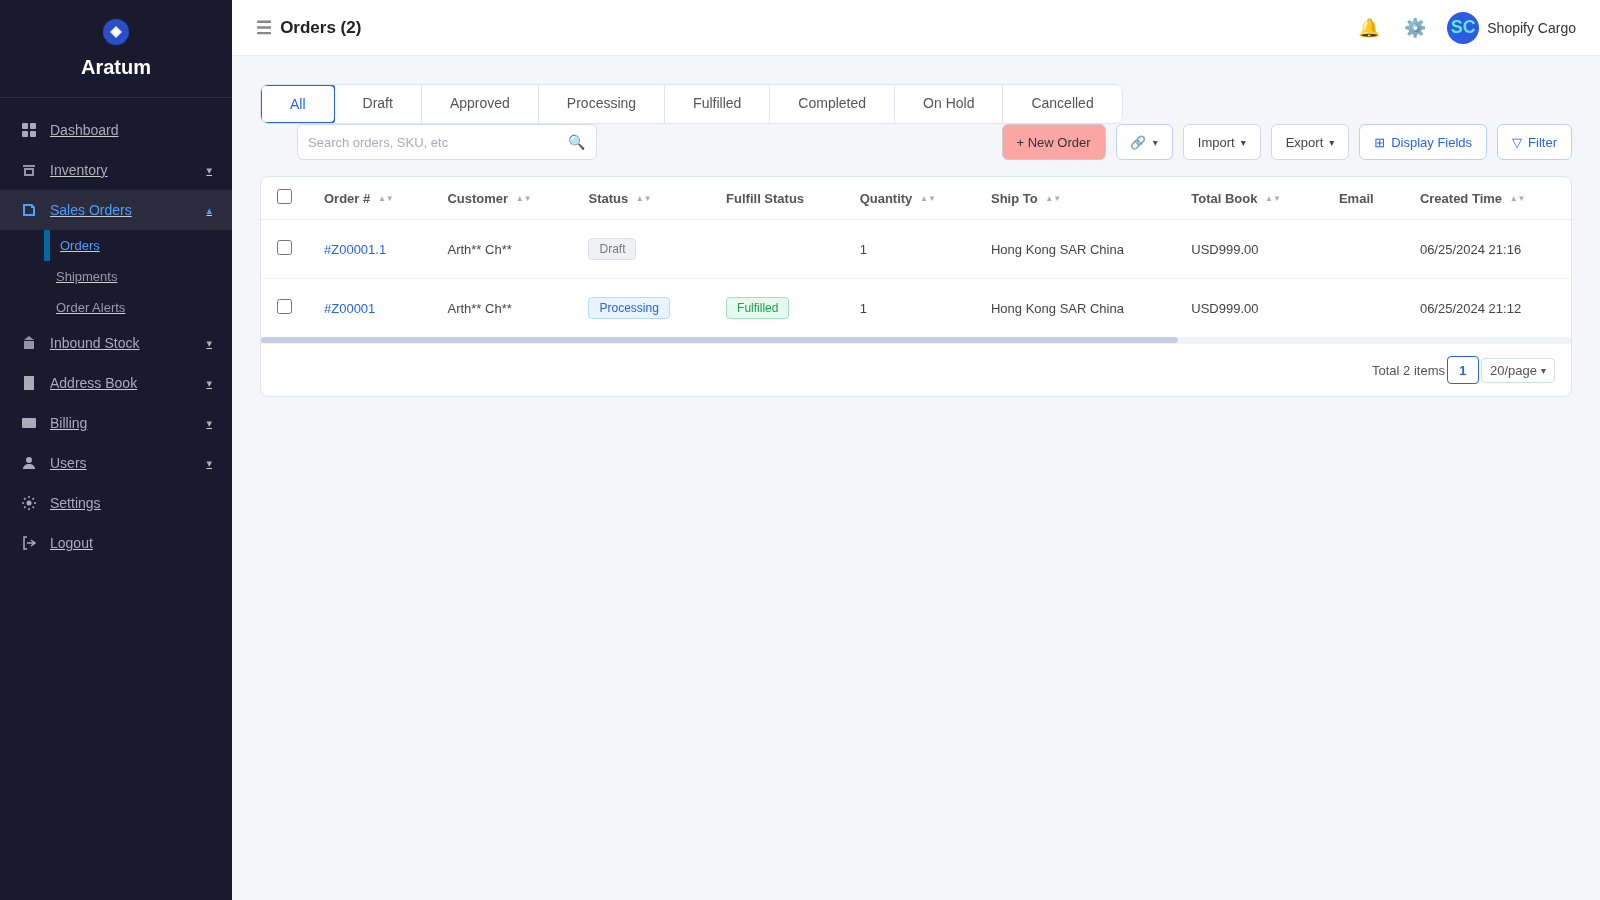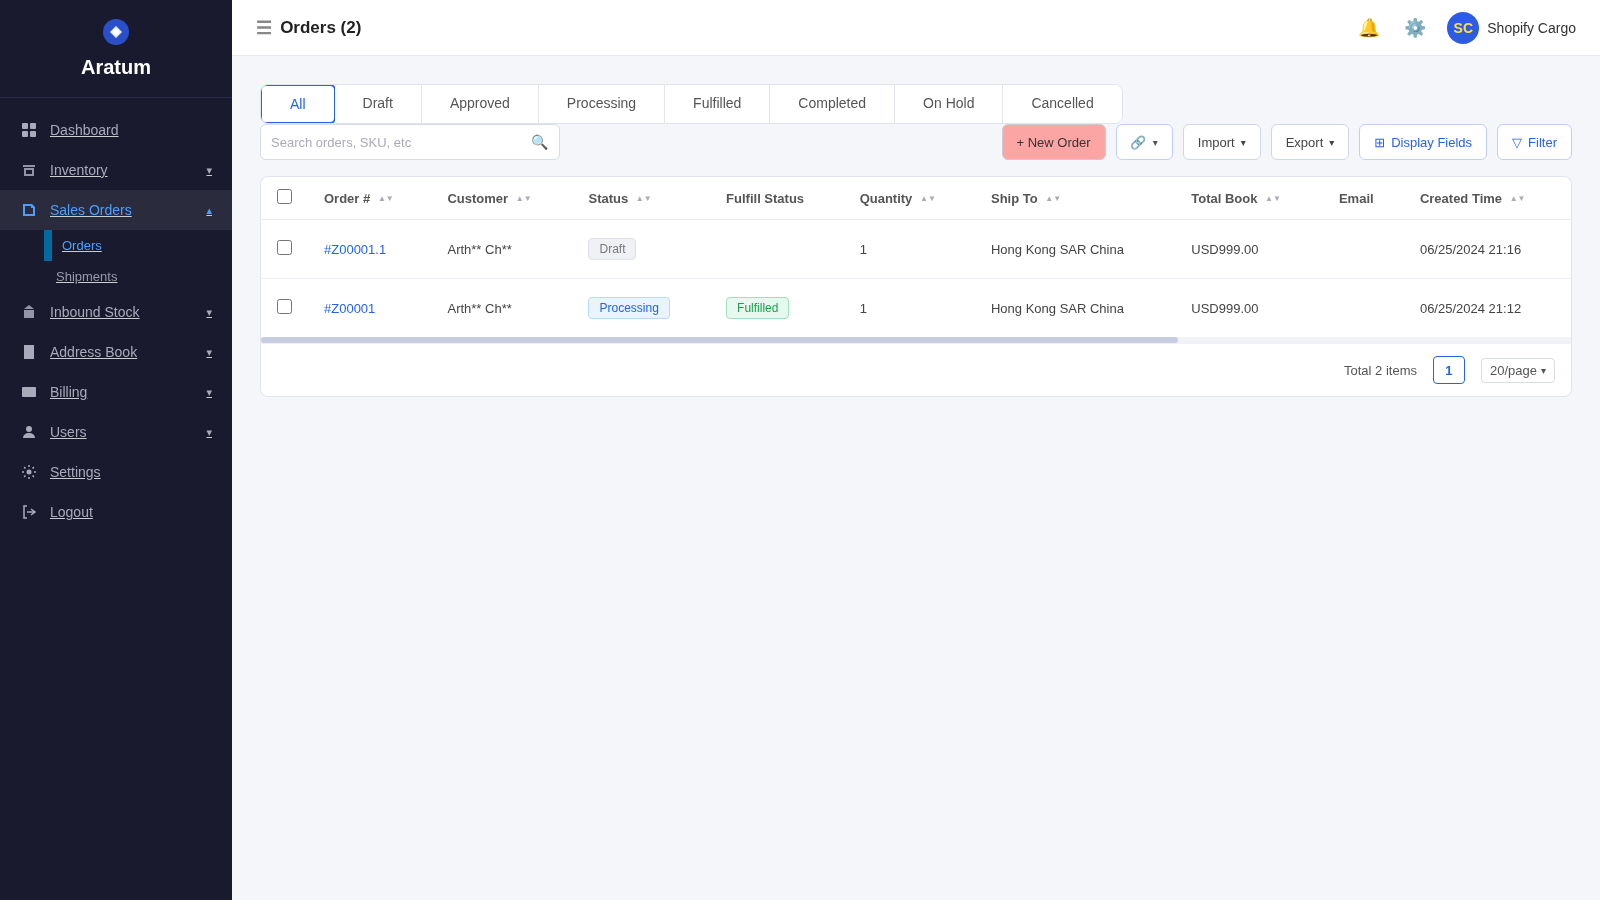--- a/index.html
+++ b/index.html
@@ -11,47 +11,47 @@
     .sidebar-logo-text { color: #fff; font-size: 20px; font-weight: 700; }
     .sidebar-logo svg { flex-shrink: 0; }
     .sidebar-nav { flex: 1; padding: 12px 0; overflow-y: auto; text-decoration: underline; }
     .nav-item { display: flex; align-items: center; gap: 12px; padding: 11px 20px; cursor: pointer; color: #aab; font-size: 14px; user-select: none; }
     .nav-item.active { color: #fff; background: rgba(255,255,255,0.08); }
     .nav-item.active > .nav-label { color: #fff; }
     .nav-item .nav-label { flex: 1; }
     .nav-item .chevron { font-size: 11px; }
     .nav-sub { padding-left: 44px; }
     .nav-sub .nav-item { padding: 8px 12px; font-size: 13px; color: #99a; }
-    .nav-sub .nav-item.active-sub { color: #4d9fff; border-left: 8px solid #0369a1; padding-left: 10px; background: none; }
+    .nav-sub .nav-item.active-sub { color: #4d9fff; border-left: 6px solid #0369a1; padding-left: 10px; background: none; }
     .nav-icon { width: 18px; height: 18px; display: flex; align-items: center; justify-content: center; flex-shrink: 0; }
 
     
     .main { flex: 1; display: flex; flex-direction: column; overflow: hidden; background: #f5f6fa; }
 
     
     .topbar { background: #fff; height: 56px; display: flex; align-items: center; padding: 0 24px; border-bottom: 1px solid #e8eaf0; gap: 12px; }
     .topbar-title { font-size: 17px; font-weight: 600; color: #222; flex: 1; display: flex; align-items: center; gap: 8px; }
     .topbar-actions { display: flex; align-items: center; gap: 16px; }
     .topbar-icon-btn { background: none; border: none; cursor: pointer; color: #666; font-size: 18px; padding: 4px; display: flex; align-items: center; }
     .topbar-profile { display: flex; align-items: center; gap: 8px; cursor: pointer; }
-    .topbar-profile-avatar { width: 32px; height: 32px; border-radius: 50%; background: #2d5be3; display: flex; align-items: center; justify-content: center; color: #fde047; font-size: 14px; font-weight: 600; }
+    .topbar-profile-avatar { width: 32px; height: 32px; border-radius: 50%; background: #2d5be3; display: flex; align-items: center; justify-content: center; color: #5eead4; font-size: 18px; font-weight: 600; }
     .topbar-profile-label { font-size: 14px; color: #333; font-weight: 500; }
 
     
     .content { flex: 1; padding: 28px 28px 20px; overflow-y: auto; }
 
     
     .tabs { display: flex; gap: 0; border: 1px solid #e0e4ee; border-radius: 8px; overflow: hidden; background: #fff; width: fit-content; }
     .tab { padding: 10px 28px; cursor: pointer; font-size: 14px; color: #555; border-right: 1px solid #e0e4ee; background: #fff; white-space: nowrap; user-select: none; }
     .tab:last-child { border-right: none; }
     .tab.active { color: #2563eb; border: 2px solid #2563eb; border-radius: 6px; margin: -1px; font-weight: 500; background: #fff; }
 
     
     .toolbar { display: flex; align-items: center; gap: 10px; margin-bottom: 16px; }
-    .search-box { display: flex; align-items: center; border: 1px solid #d8dce8; border-radius: 6px; background: #fff; padding: 0 10px; gap: 8px; height: 36px; width: 300px; }
+    .search-box { display: flex; align-items: center; border: 1px solid #d8dce8; border-radius: 6px; background: #fff; padding: 0 10px; gap: 8px; height: 36px; width: 300px; margin-left: 37px; }
     .search-box input { border: none; outline: none; font-size: 13px; color: #555; flex: 1; background: transparent; }
     .search-box input::placeholder { color: #aab; }
     .search-icon { color: #aab; font-size: 14px; }
     .toolbar-spacer { flex: 1; }
     .toolbar-btn { display: flex; align-items: center; gap: 6px; padding: 0 14px; height: 36px; border-radius: 6px; border: 1px solid #d0d5e8; background: #fff; cursor: pointer; font-size: 13px; color: #444; white-space: nowrap; user-select: none; }
     .toolbar-btn.new-order { background: #fca5a5; border: 1px solid #ccc; color: #333; font-weight: 500; }
     .toolbar-btn.blue-outline { border: 1px solid #c0cff8; color: #2563eb; }
 
     
     .table-container { background: #fff; border: 1px solid #e0e4ee; border-radius: 8px; overflow: hidden; }
@@ -69,21 +69,21 @@
     .badge-processing { background: #e8f4ff; color: #2563eb; border: 1px solid #b8d9ff; }
     .badge-fulfilled { background: #e6f9f0; color: #16a34a; border: 1px solid #9fe0c0; }
     .checkbox-cell { width: 40px; }
     input[type="checkbox"] { width: 15px; height: 15px; cursor: pointer; accent-color: #2563eb; }
 
     
     .table-scroll-bar { height: 6px; background: #f0f2f7; margin: 0; }
     .table-scroll-inner { width: 70%; height: 6px; background: #c8cce0; border-radius: 3px; }
 
     
-    .pagination { display: flex; align-items: center; justify-content: flex-end; padding: 12px 16px; gap: 16px; font-size: 13px; color: #555; border-top: 1px solid #f0f2f7; }
+    .pagination { display: flex; align-items: center; justify-content: flex-end; padding: 12px 16px; gap: 2px; font-size: 13px; color: #555; border-top: 1px solid #f0f2f7; }
     .page-num-box { width: 32px; height: 28px; border: 1px solid #2563eb; border-radius: 4px; display: flex; align-items: center; justify-content: center; color: #2563eb; font-weight: 600; font-size: 13px; }
     .per-page-select { display: flex; align-items: center; gap: 4px; border: 1px solid #d8dce8; border-radius: 4px; padding: 4px 8px; cursor: pointer; }
   </style>
 </head>
 <body>
 
 <aside class="sidebar">
   <div class="sidebar-logo">
     <svg width="28" height="28" viewBox="0 0 28 28" fill="none">
       <circle cx="14" cy="14" r="13" fill="#2d5be3" opacity="0.85"></circle>
@@ -127,20 +127,23 @@
       <span class="nav-label" style="color:#4d9fff;">Sales Orders</span>
       <span class="chevron" style="color:#4d9fff;">▴</span>
     </div>
 
     <div class="nav-sub">
       <div class="nav-item active-sub">
         <span class="nav-label">Orders</span>
       </div>
       <div class="nav-item">
         <span class="nav-label">Shipments</span>
+      </div>
+      <div class="nav-item">
+        <span class="nav-label">Order Alerts</span>
       </div>
     </div>
 
     <div class="nav-item">
       <span class="nav-icon">
         <svg width="16" height="16" viewBox="0 0 16 16" fill="currentColor">
             <path d="M8 1l5 4H3zm-5 5h10v8H3z" opacity="0.85"></path>
           </svg>
       </span>
       <span class="nav-label">Inbound Stock</span>

